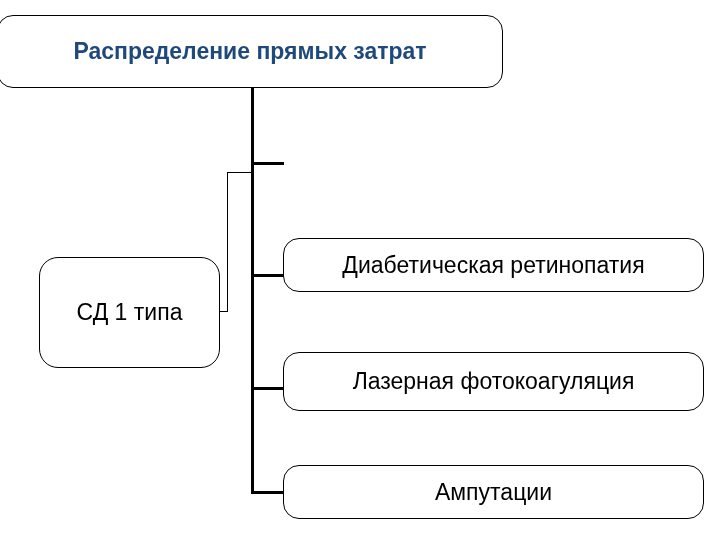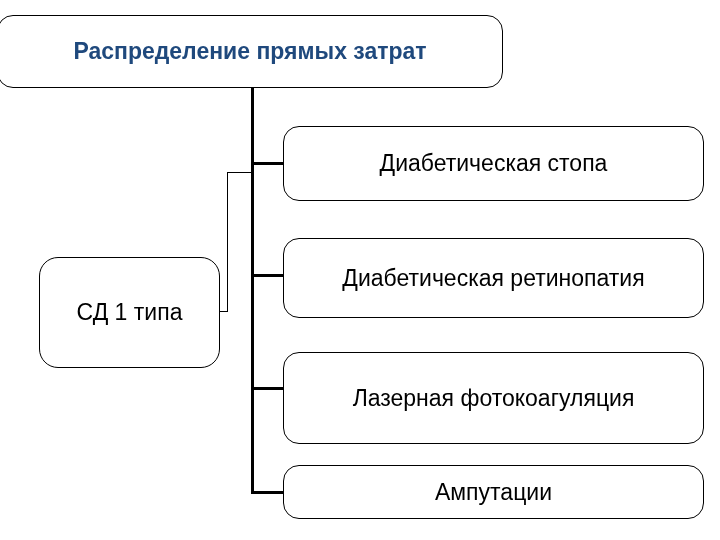--- a/index.html
+++ b/index.html
@@ -46,22 +46,22 @@
     border-radius: 19px;
     z-index: 2;
   }
   .child-box {
     left: 283px;
     width: 421px;
     border-radius: 16px;
     z-index: 2;
   }
   .child-1 { top: 126px; height: 75px; }
-  .child-2 { top: 238px; height: 80px; }
-  .child-3 { top: 352px; height: 92px; }
+  .child-2 { top: 238px; height: 54px; }
+  .child-3 { top: 352px; height: 59px; }
   .child-4 { top: 465px; height: 54px; justify-content: center; }
   .line {
     position: absolute;
     background: #000000;
     z-index: 1;
   }
   .trunk   { left: 251px; top: 88px;  width: 2.5px; height: 405.5px; }
   .branch  { height: 2.5px; left: 252px; width: 32px; }
   .branch-1 { top: 162px; }
   .branch-2 { top: 274px; }
@@ -86,23 +86,20 @@
   <div class="line root-conn-horiz"></div>
 
   <div class="node title-box" style="color:#1F497D;">
     <span>Распределение прямых затрат</span>
   </div>
 
   <div class="node root-box">
     <span>СД 1 типа</span>
   </div>
 
-  <div class="node child-box child-1">
-    <span>Диабетическая стопа</span>
-  </div>
   <div class="node child-box child-2">
     <span>Диабетическая ретинопатия</span>
   </div>
   <div class="node child-box child-3">
     <span>Лазерная фотокоагуляция</span>
   </div>
   <div class="node child-box child-4">
     <span>Ампутации</span>
   </div>
 

